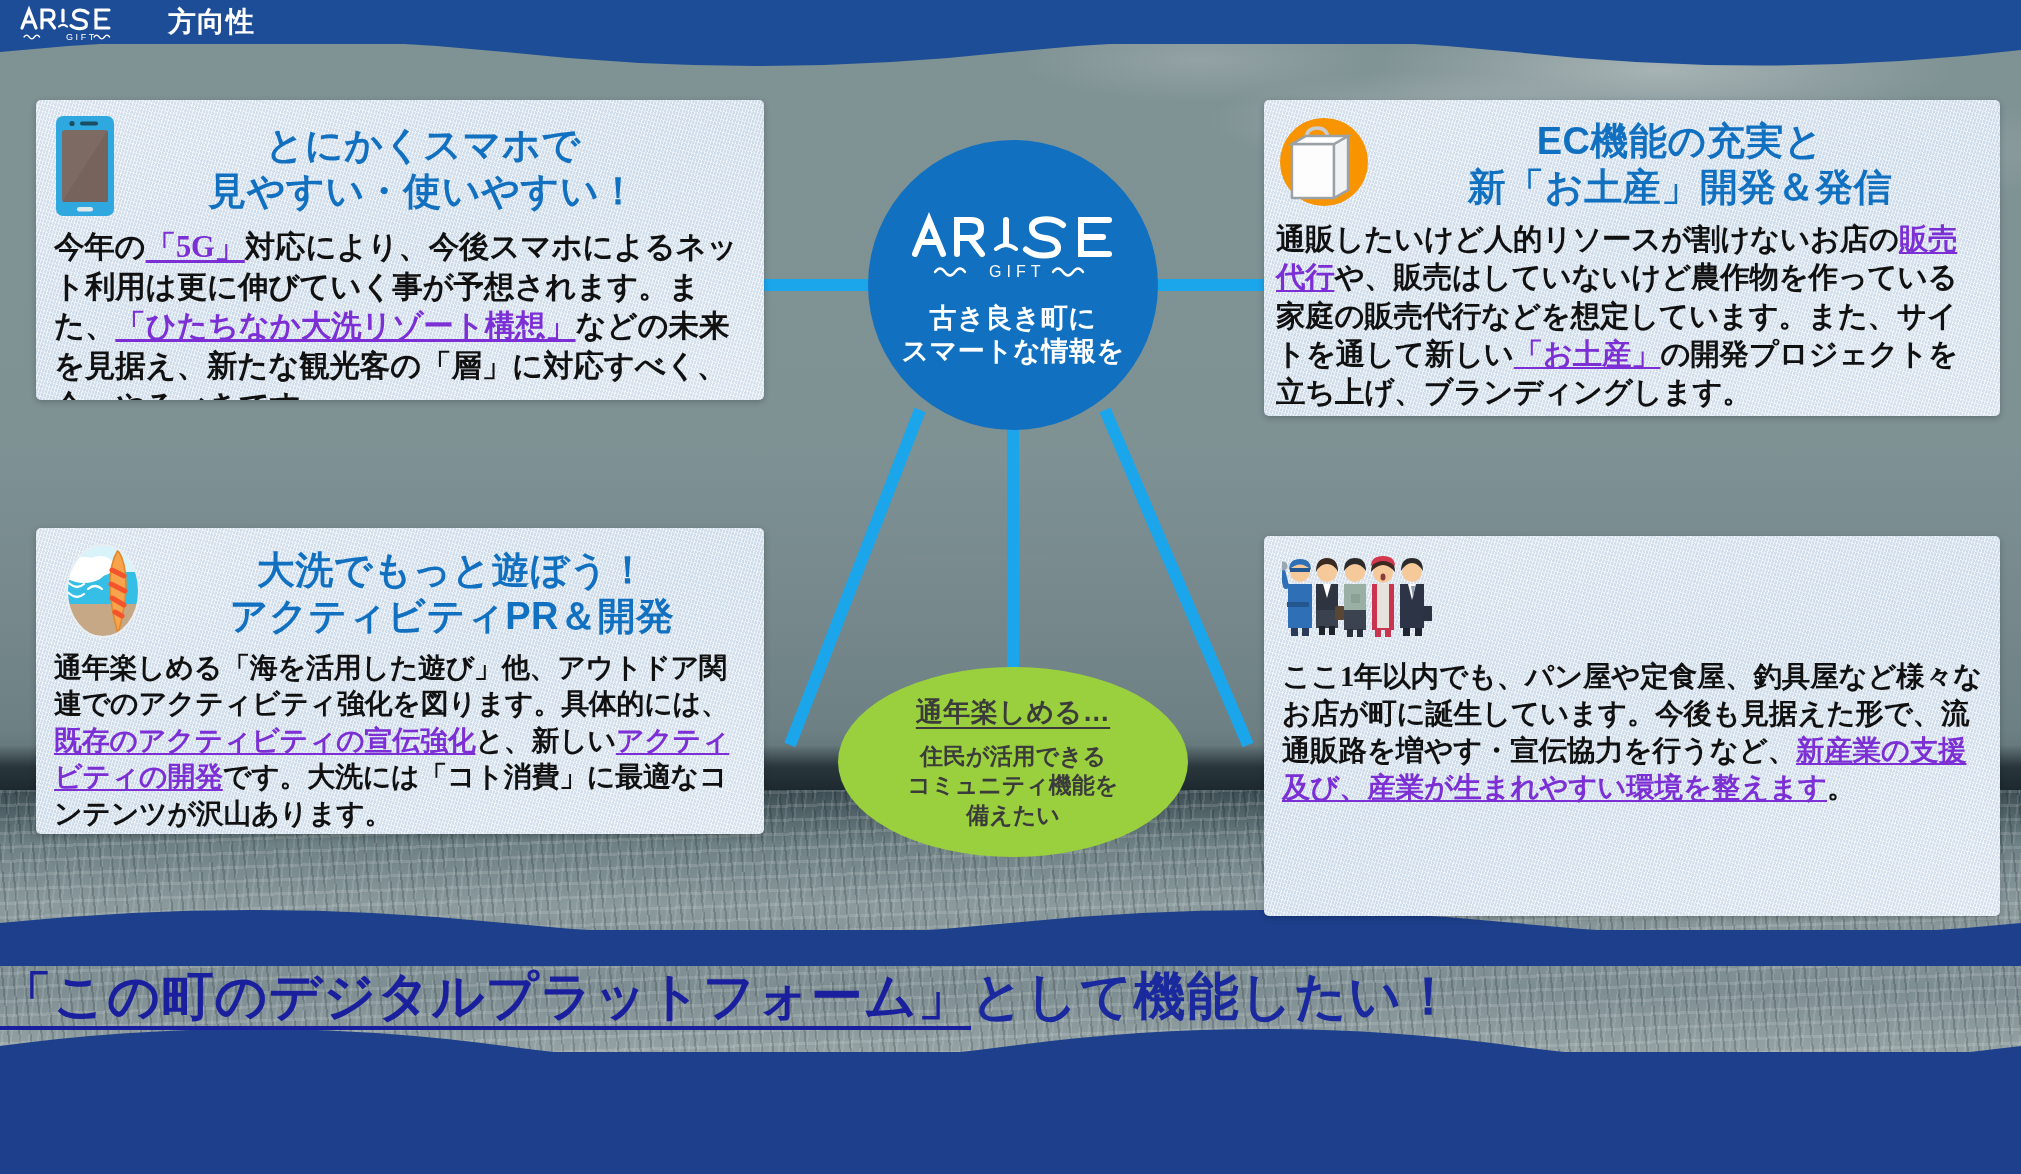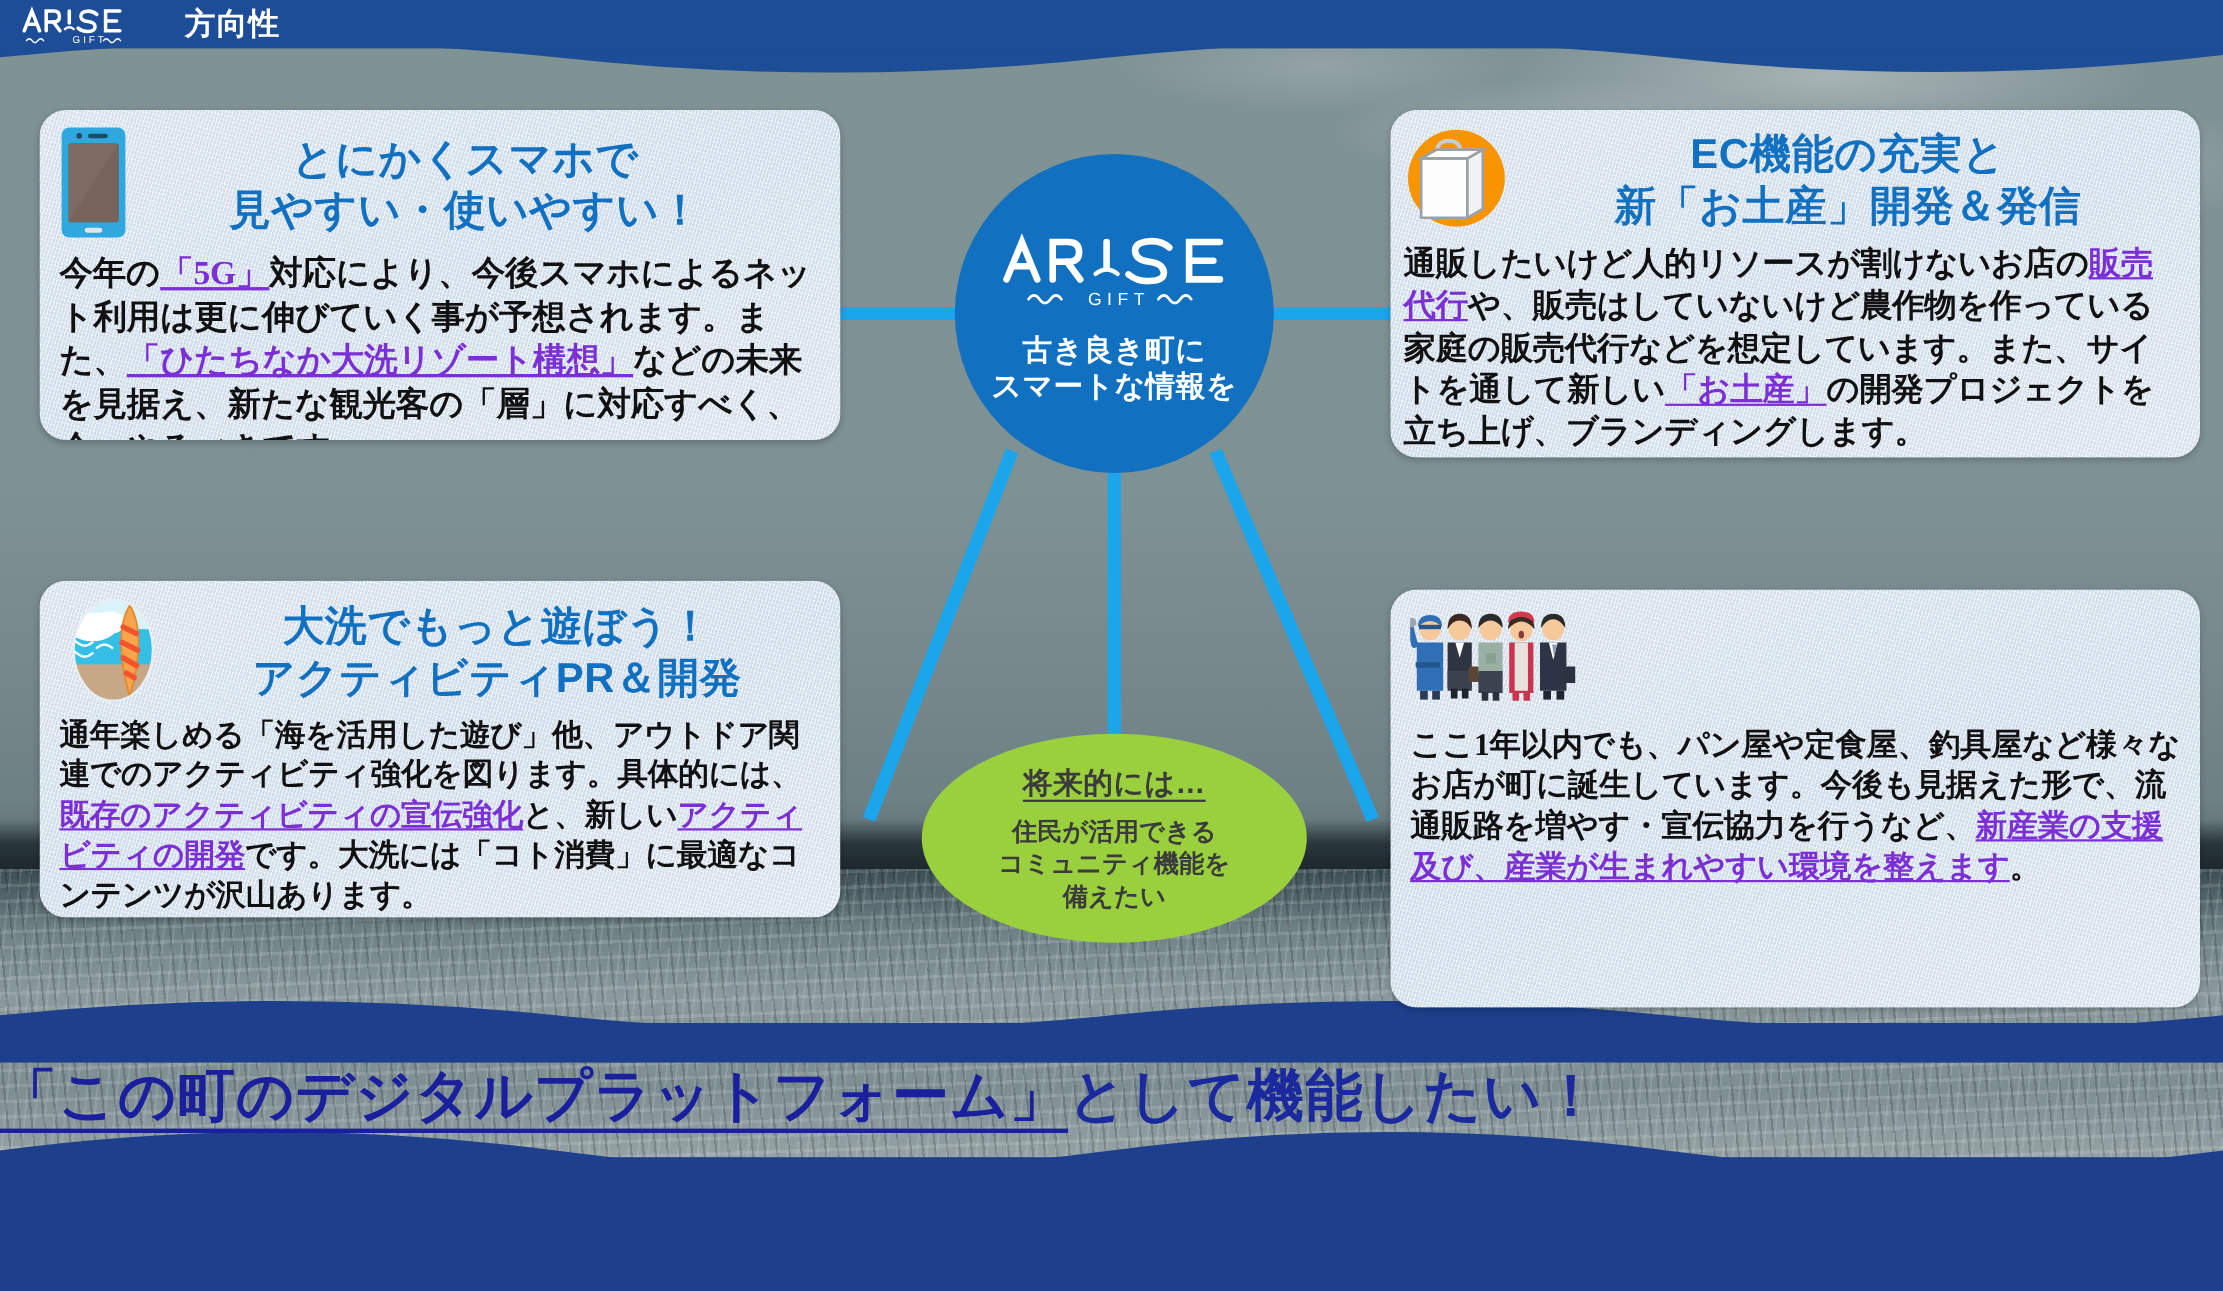--- a/index.html
+++ b/index.html
@@ -119,21 +119,21 @@
   }
   .ge-title {
     font-size: 27px; font-weight: 700; text-decoration: underline;
     text-underline-offset: 6px; margin-bottom: 12px; letter-spacing: .5px;
   }
   .ge-body { font-size: 23px; font-weight: 700; line-height: 1.28; text-align:center; }
 
   
   .card {
     position: absolute; z-index: 12;
-    border-radius: 24px;
+    border-radius: 5px;
     background:
       repeating-linear-gradient(107deg, rgba(255,255,255,.55) 0 1px, rgba(186,203,222,.22) 1px 3px),
       repeating-linear-gradient(15deg, rgba(255,255,255,.38) 0 1px, rgba(178,196,218,.18) 1px 4px),
       linear-gradient(160deg, #e7eef6 0%, #dce7f2 50%, #e9f0f7 100%);
     box-shadow: 0 2px 6px rgba(0,0,0,.22);
     padding: 14px 18px 10px 18px;
     overflow: hidden;
   }
   .card-head { display:flex; align-items:center; gap: 6px; }
   .card-icon { flex: 0 0 auto; }
@@ -254,21 +254,21 @@
         <text x="82" y="69" fill="#ffffff" font-size="16" letter-spacing="5" font-family="Liberation Sans, sans-serif">GIFT</text>
       </svg>
     </div>
     <div class="cc-tag">
       <div>古き良き町に</div>
       <div>スマートな情報を</div>
     </div>
   </div>
 
   <div class="green-ellipse">
-    <div class="ge-title">将来的には…</div>
+    <div class="ge-title">通年楽しめる…</div>
     <div class="ge-body">
       <div>住民が活用できる</div>
       <div>コミュニティ機能を</div>
       <div>備えたい</div>
     </div>
   </div>
 
   <div class="card" id="card-tl">
     <div class="card-head">
       <span class="card-icon">

